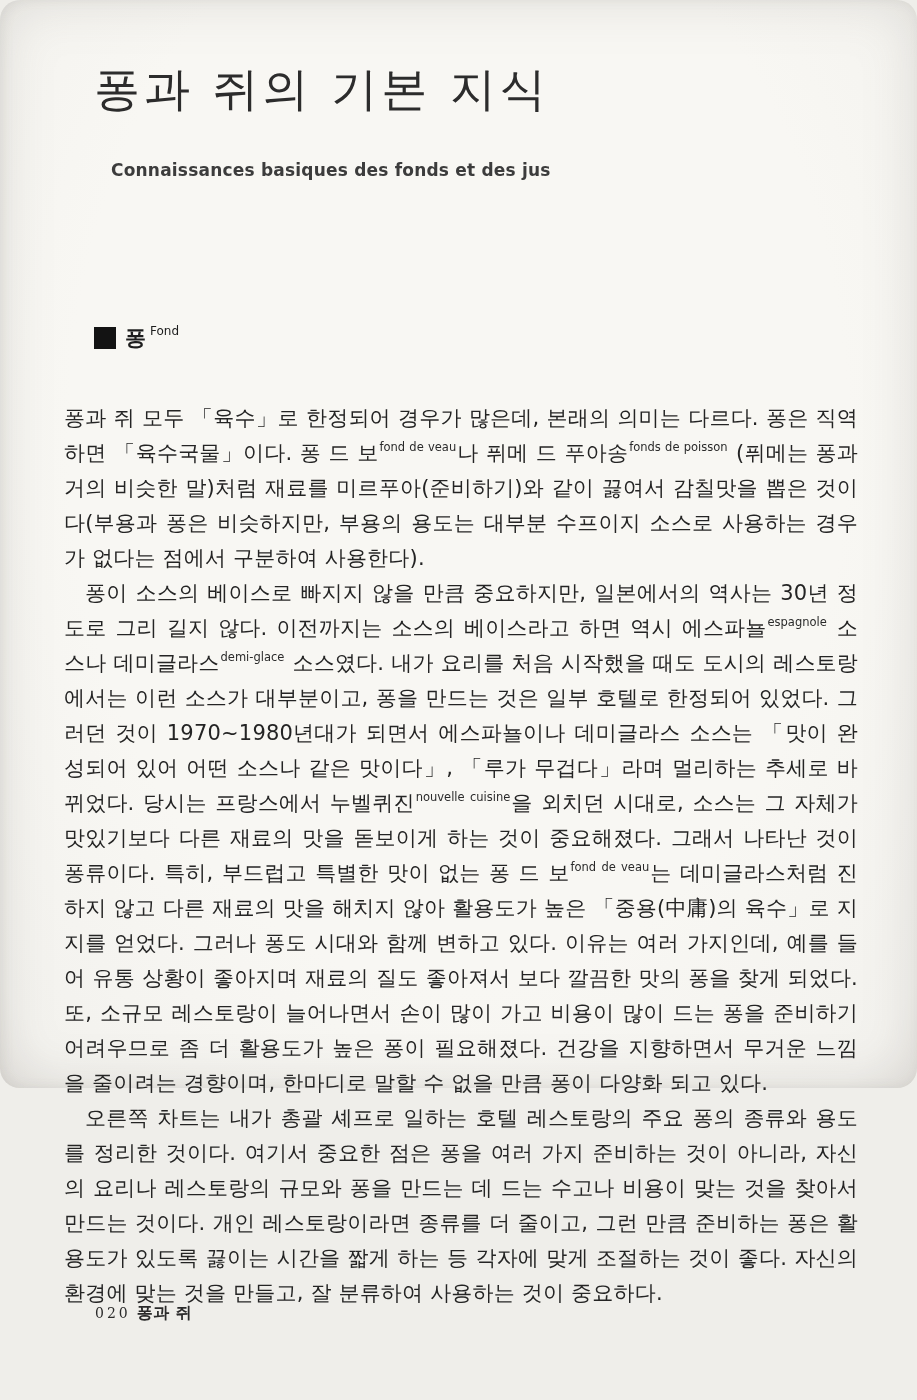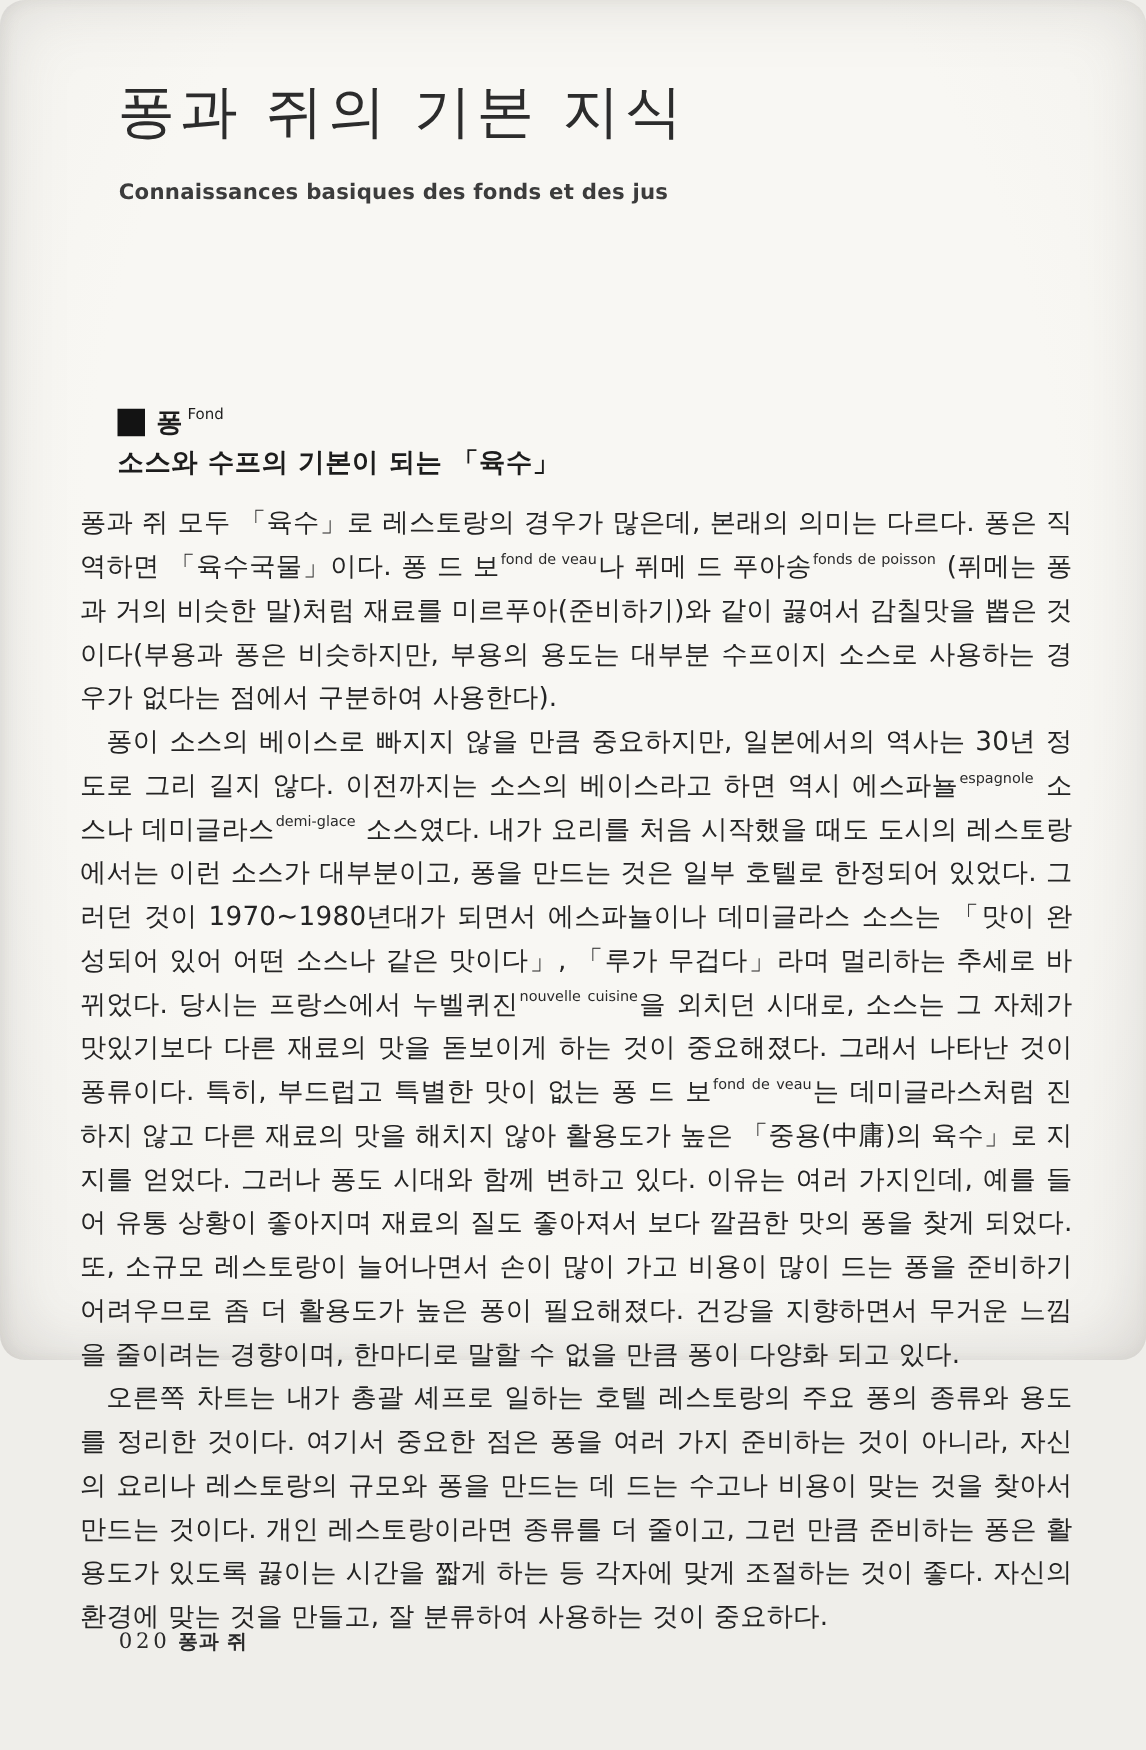--- a/index.html
+++ b/index.html
@@ -18,21 +18,21 @@
     color: #232323;
     border-radius: 20px;
   }
   .doc-title {
     position: absolute; left: 94px; top: 62px; margin: 0;
     font-family: "DejaVu Serif", serif;
     font-size: 46px; font-weight: 500; color: #2c2c2c;
     letter-spacing: 4px; line-height: 1.2; white-space: nowrap;
   }
   .doc-subtitle {
-    position: absolute; left: 95px; top: 144px; margin: 0;
+    position: absolute; left: 95px; top: 144px; margin: 16px;
     font-size: 17px; font-weight: 700; color: #3c3c3c;
     letter-spacing: 0.2px;
   }
   .section-head {
     position: absolute; left: 94px; top: 326px;
     display: flex; align-items: flex-start; line-height: 1;
   }
   .marker-square {
     display: inline-block; width: 22px; height: 22px;
     background: #131313; margin-right: 9px; margin-top: 1px;
@@ -57,21 +57,21 @@
     font-size: 11.5px; font-weight: 400; line-height: 0;
     position: relative; top: -1px; vertical-align: super;
     letter-spacing: 0; padding: 0 1px; color: #2a2a2a;
   }
   .page-footer {
     position: absolute; left: 95px; top: 1303px;
     display: flex; align-items: baseline;
   }
   .page-number {
     font-family: "DejaVu Serif", serif;
-    font-size: 17px; color: #2a2a2a; letter-spacing: 3px;
+    font-size: 14px; color: #2a2a2a; letter-spacing: 3px;
   }
   .running-title {
     font-size: 16px; font-weight: 700; color: #2a2a2a;
     margin-left: 6px; letter-spacing: 0.5px;
   }
 </style>
 </head>
 <body>
 
 <div class="page">
@@ -79,24 +79,23 @@
   <h1 class="doc-title">퐁과 쥐의 기본 지식</h1>
 
   <p class="doc-subtitle">Connaissances basiques des fonds et des jus</p>
 
   <div class="section-head">
     <span class="marker-square"></span>
     <span class="section-term">퐁</span>
     <span class="section-term-sup">Fond</span>
   </div>
 
-  <h2 class="section-subhead">소스와 수프의 기본이 되는 「육수」</h2>
 
   <div class="article">
-      <p class=""><span>퐁과 쥐 모두 「육수」로 레스토랑의 경우가 많은데, 본래의 의미는 다르다. 퐁은 직역하면 「육수국물」이다. 퐁 드 보</span><sup>fond de veau</sup><span>나 퓌메 드 푸아송</span><sup>fonds de poisson</sup><span> (퓌메는 퐁과 거의 비슷한 말)처럼 재료를 미르푸아(준비하기)와 같이 끓여서 감칠맛을 뽑은 것이다(부용과 퐁은 비슷하지만, 부용의 용도는 대부분 수프이지 소스로 사용하는 경우가 없다는 점에서 구분하여 사용한다).</span></p>
+      <p class=""><span>퐁과 쥐 모두 「육수」로 한정되어 경우가 많은데, 본래의 의미는 다르다. 퐁은 직역하면 「육수국물」이다. 퐁 드 보</span><sup>fond de veau</sup><span>나 퓌메 드 푸아송</span><sup>fonds de poisson</sup><span> (퓌메는 퐁과 거의 비슷한 말)처럼 재료를 미르푸아(준비하기)와 같이 끓여서 감칠맛을 뽑은 것이다(부용과 퐁은 비슷하지만, 부용의 용도는 대부분 수프이지 소스로 사용하는 경우가 없다는 점에서 구분하여 사용한다).</span></p>
       <p class="indent"><span>퐁이 소스의 베이스로 빠지지 않을 만큼 중요하지만, 일본에서의 역사는 30년 정도로 그리 길지 않다. 이전까지는 소스의 베이스라고 하면 역시 에스파뇰</span><sup>espagnole</sup><span> 소스나 데미글라스</span><sup>demi-glace</sup><span> 소스였다. 내가 요리를 처음 시작했을 때도 도시의 레스토랑에서는 이런 소스가 대부분이고, 퐁을 만드는 것은 일부 호텔로 한정되어 있었다. 그러던 것이 1970~1980년대가 되면서 에스파뇰이나 데미글라스 소스는 「맛이 완성되어 있어 어떤 소스나 같은 맛이다」, 「루가 무겁다」라며 멀리하는 추세로 바뀌었다. 당시는 프랑스에서 누벨퀴진</span><sup>nouvelle cuisine</sup><span>을 외치던 시대로, 소스는 그 자체가 맛있기보다 다른 재료의 맛을 돋보이게 하는 것이 중요해졌다. 그래서 나타난 것이 퐁류이다. 특히, 부드럽고 특별한 맛이 없는 퐁 드 보</span><sup>fond de veau</sup><span>는 데미글라스처럼 진하지 않고 다른 재료의 맛을 해치지 않아 활용도가 높은 「중용(中庸)의 육수」로 지지를 얻었다. 그러나 퐁도 시대와 함께 변하고 있다. 이유는 여러 가지인데, 예를 들어 유통 상황이 좋아지며 재료의 질도 좋아져서 보다 깔끔한 맛의 퐁을 찾게 되었다. 또, 소규모 레스토랑이 늘어나면서 손이 많이 가고 비용이 많이 드는 퐁을 준비하기 어려우므로 좀 더 활용도가 높은 퐁이 필요해졌다. 건강을 지향하면서 무거운 느낌을 줄이려는 경향이며, 한마디로 말할 수 없을 만큼 퐁이 다양화 되고 있다.</span></p>
       <p class="indent"><span>오른쪽 차트는 내가 총괄 셰프로 일하는 호텔 레스토랑의 주요 퐁의 종류와 용도를 정리한 것이다. 여기서 중요한 점은 퐁을 여러 가지 준비하는 것이 아니라, 자신의 요리나 레스토랑의 규모와 퐁을 만드는 데 드는 수고나 비용이 맞는 것을 찾아서 만드는 것이다. 개인 레스토랑이라면 종류를 더 줄이고, 그런 만큼 준비하는 퐁은 활용도가 있도록 끓이는 시간을 짧게 하는 등 각자에 맞게 조절하는 것이 좋다. 자신의 환경에 맞는 것을 만들고, 잘 분류하여 사용하는 것이 중요하다.</span></p>
     </div>
 
   <div class="page-footer">
     <span class="page-number">020</span>
     <span class="running-title">퐁과 쥐</span>
   </div>
 
 </div>

